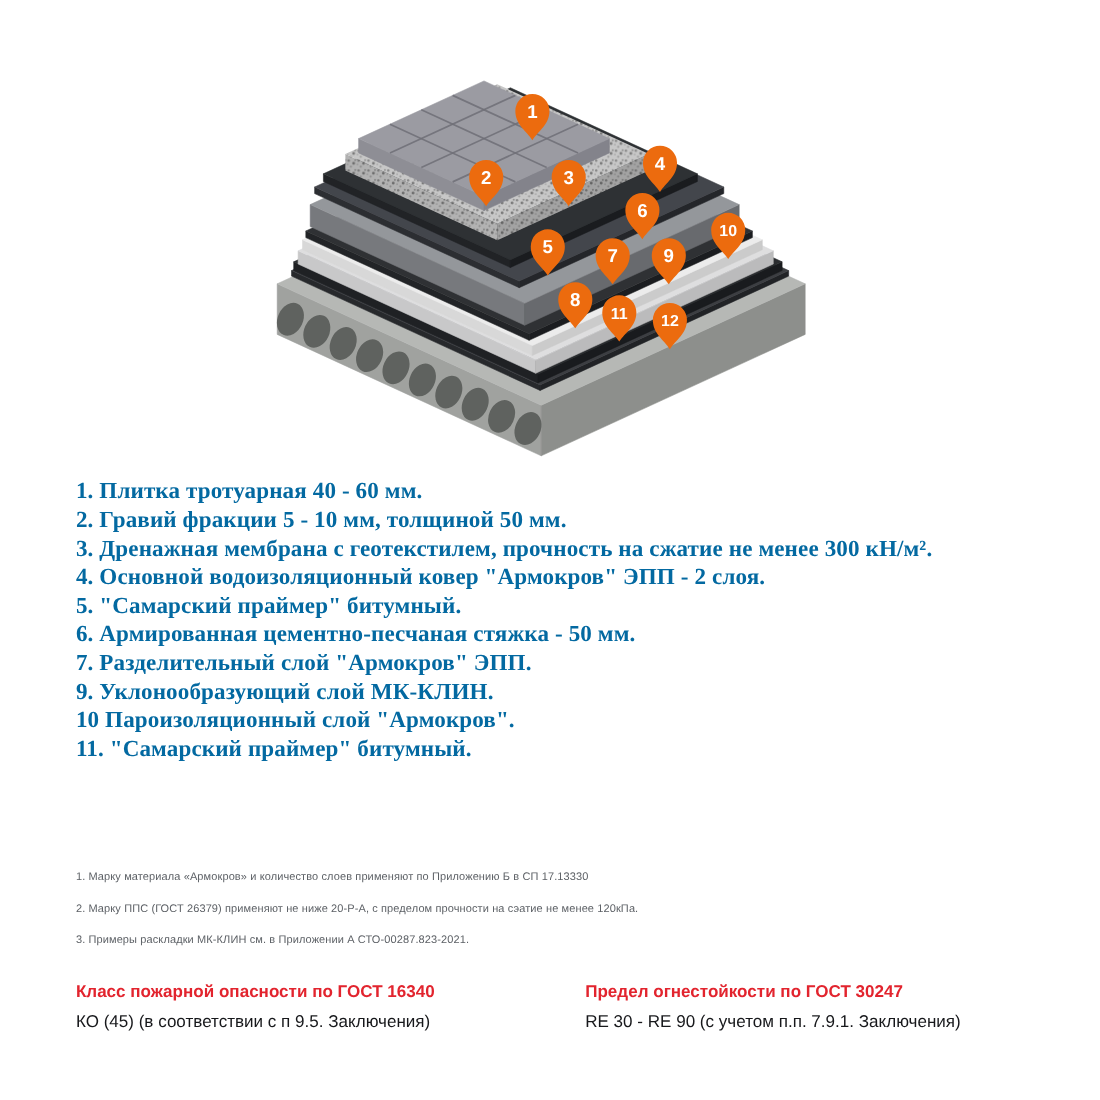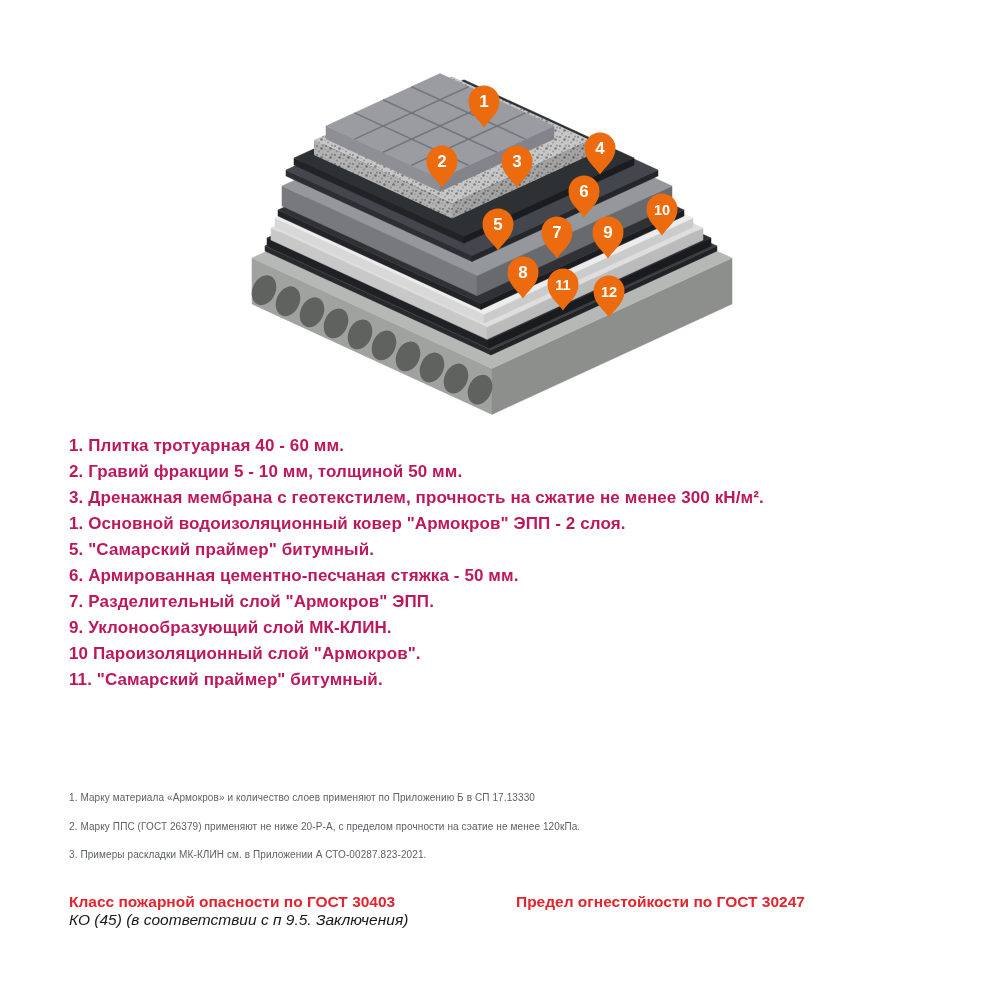--- a/index.html
+++ b/index.html
@@ -4,31 +4,31 @@
 <style>
   html,body{margin:0;padding:0;background:#ffffff;}
   .page{
     position:relative;width:1000px;height:1000px;background:#ffffff;overflow:hidden;
     font-family:"Liberation Sans",sans-serif;
   }
   .diagram{position:absolute;left:0;top:0;width:1000px;height:430px;}
   .diagram svg{display:block;width:100%;height:100%;}
   .legend{
     position:absolute;left:69px;top:433px;margin:0;padding:0;list-style:none;
-    font-size:17px;font-weight:700;color:#be185d;line-height:26px;letter-spacing:.1px;
+    font-size:21px;font-weight:700;color:#0369a1;line-height:26px;letter-spacing:.1px;font-family:Liberation Serif, serif;
   }
   .footnotes{
     position:absolute;left:69px;top:784px;
     font-size:10px;font-weight:400;color:#5d6166;line-height:28.5px;letter-spacing:.1px;
   }
   .footer-col{position:absolute;top:893px;}
   .footer-col.left{left:69px;}
-  .footer-col.right{left:516px;}
+  .footer-col.right{left:532px;}
   .footer-title{font-size:15.5px;font-weight:700;line-height:18px;}
-  .footer-text{font-size:15.5px;font-weight:400;color:#17181b;line-height:18px;font-style:italic;}
+  .footer-text{font-size:15.5px;font-weight:400;color:#17181b;margin-top:10px;line-height:18px;}
 </style>
 </head>
 <body>
 
 <div class="page">
 
   <div class="diagram">
     <svg id="diagram-svg" viewBox="0 0 1000 430" xmlns="http://www.w3.org/2000/svg">
         <defs>
           <pattern id="speckle" patternUnits="userSpaceOnUse" width="9" height="9">
@@ -161,37 +161,38 @@
           <path d="M 0 23.5 C -5.5 15 -15.5 9.5 -15.5 -3 A 15.5 15.5 0 1 1 15.5 -3 C 15.5 9.5 5.5 15 0 23.5 Z" fill="#EC6B0E"></path>
           <text x="0" y="2.6" text-anchor="middle" font-family="&quot;Liberation Sans&quot;, sans-serif" font-size="14.5" font-weight="bold" fill="#ffffff">12</text>
         </g>
       </svg>
   </div>
 
   <ol class="legend">
     <li>1. Плитка тротуарная 40 - 60 мм.</li>
     <li>2. Гравий фракции 5 - 10 мм, толщиной 50 мм.</li>
     <li>3. Дренажная мембрана с геотекстилем, прочность на сжатие не менее 300 кН/м².</li>
-    <li>1. Основной водоизоляционный ковер "Армокров" ЭПП - 2 слоя.</li>
+    <li>4. Основной водоизоляционный ковер "Армокров" ЭПП - 2 слоя.</li>
     <li>5. "Самарский праймер" битумный.</li>
     <li>6. Армированная цементно-песчаная стяжка - 50 мм.</li>
     <li>7. Разделительный слой "Армокров" ЭПП.</li>
     <li>9. Уклонообразующий слой МК-КЛИН.</li>
     <li>10 Пароизоляционный слой "Армокров".</li>
     <li>11. "Самарский праймер" битумный.</li>
   </ol>
 
   <div class="footnotes">
     <div>1. Марку материала «Армокров» и количество слоев применяют по Приложению Б в СП 17.13330</div>
     <div>2. Марку ППС (ГОСТ 26379) применяют не ниже 20-Р-А, с пределом прочности на сэатие не менее 120кПа.</div>
     <div>3. Примеры раскладки МК-КЛИН см. в Приложении А СТО-00287.823-2021.</div>
   </div>
 
   <div class="footer-col left">
-    <div class="footer-title" style="color: rgb(226, 36, 46);">Класс пожарной опасности по ГОСТ 30403</div>
+    <div class="footer-title" style="color: rgb(226, 36, 46);">Класс пожарной опасности по ГОСТ 16340</div>
     <div class="footer-text">КО (45) (в соответствии с п 9.5. Заключения)</div>
   </div>
 
   <div class="footer-col right">
     <div class="footer-title" style="color: rgb(226, 36, 46);">Предел огнестойкости по ГОСТ 30247</div>
+    <div class="footer-text">RE 30 - RE 90 (с учетом п.п. 7.9.1. Заключения)</div>
   </div>
 
 </div>
 
 </body></html>

